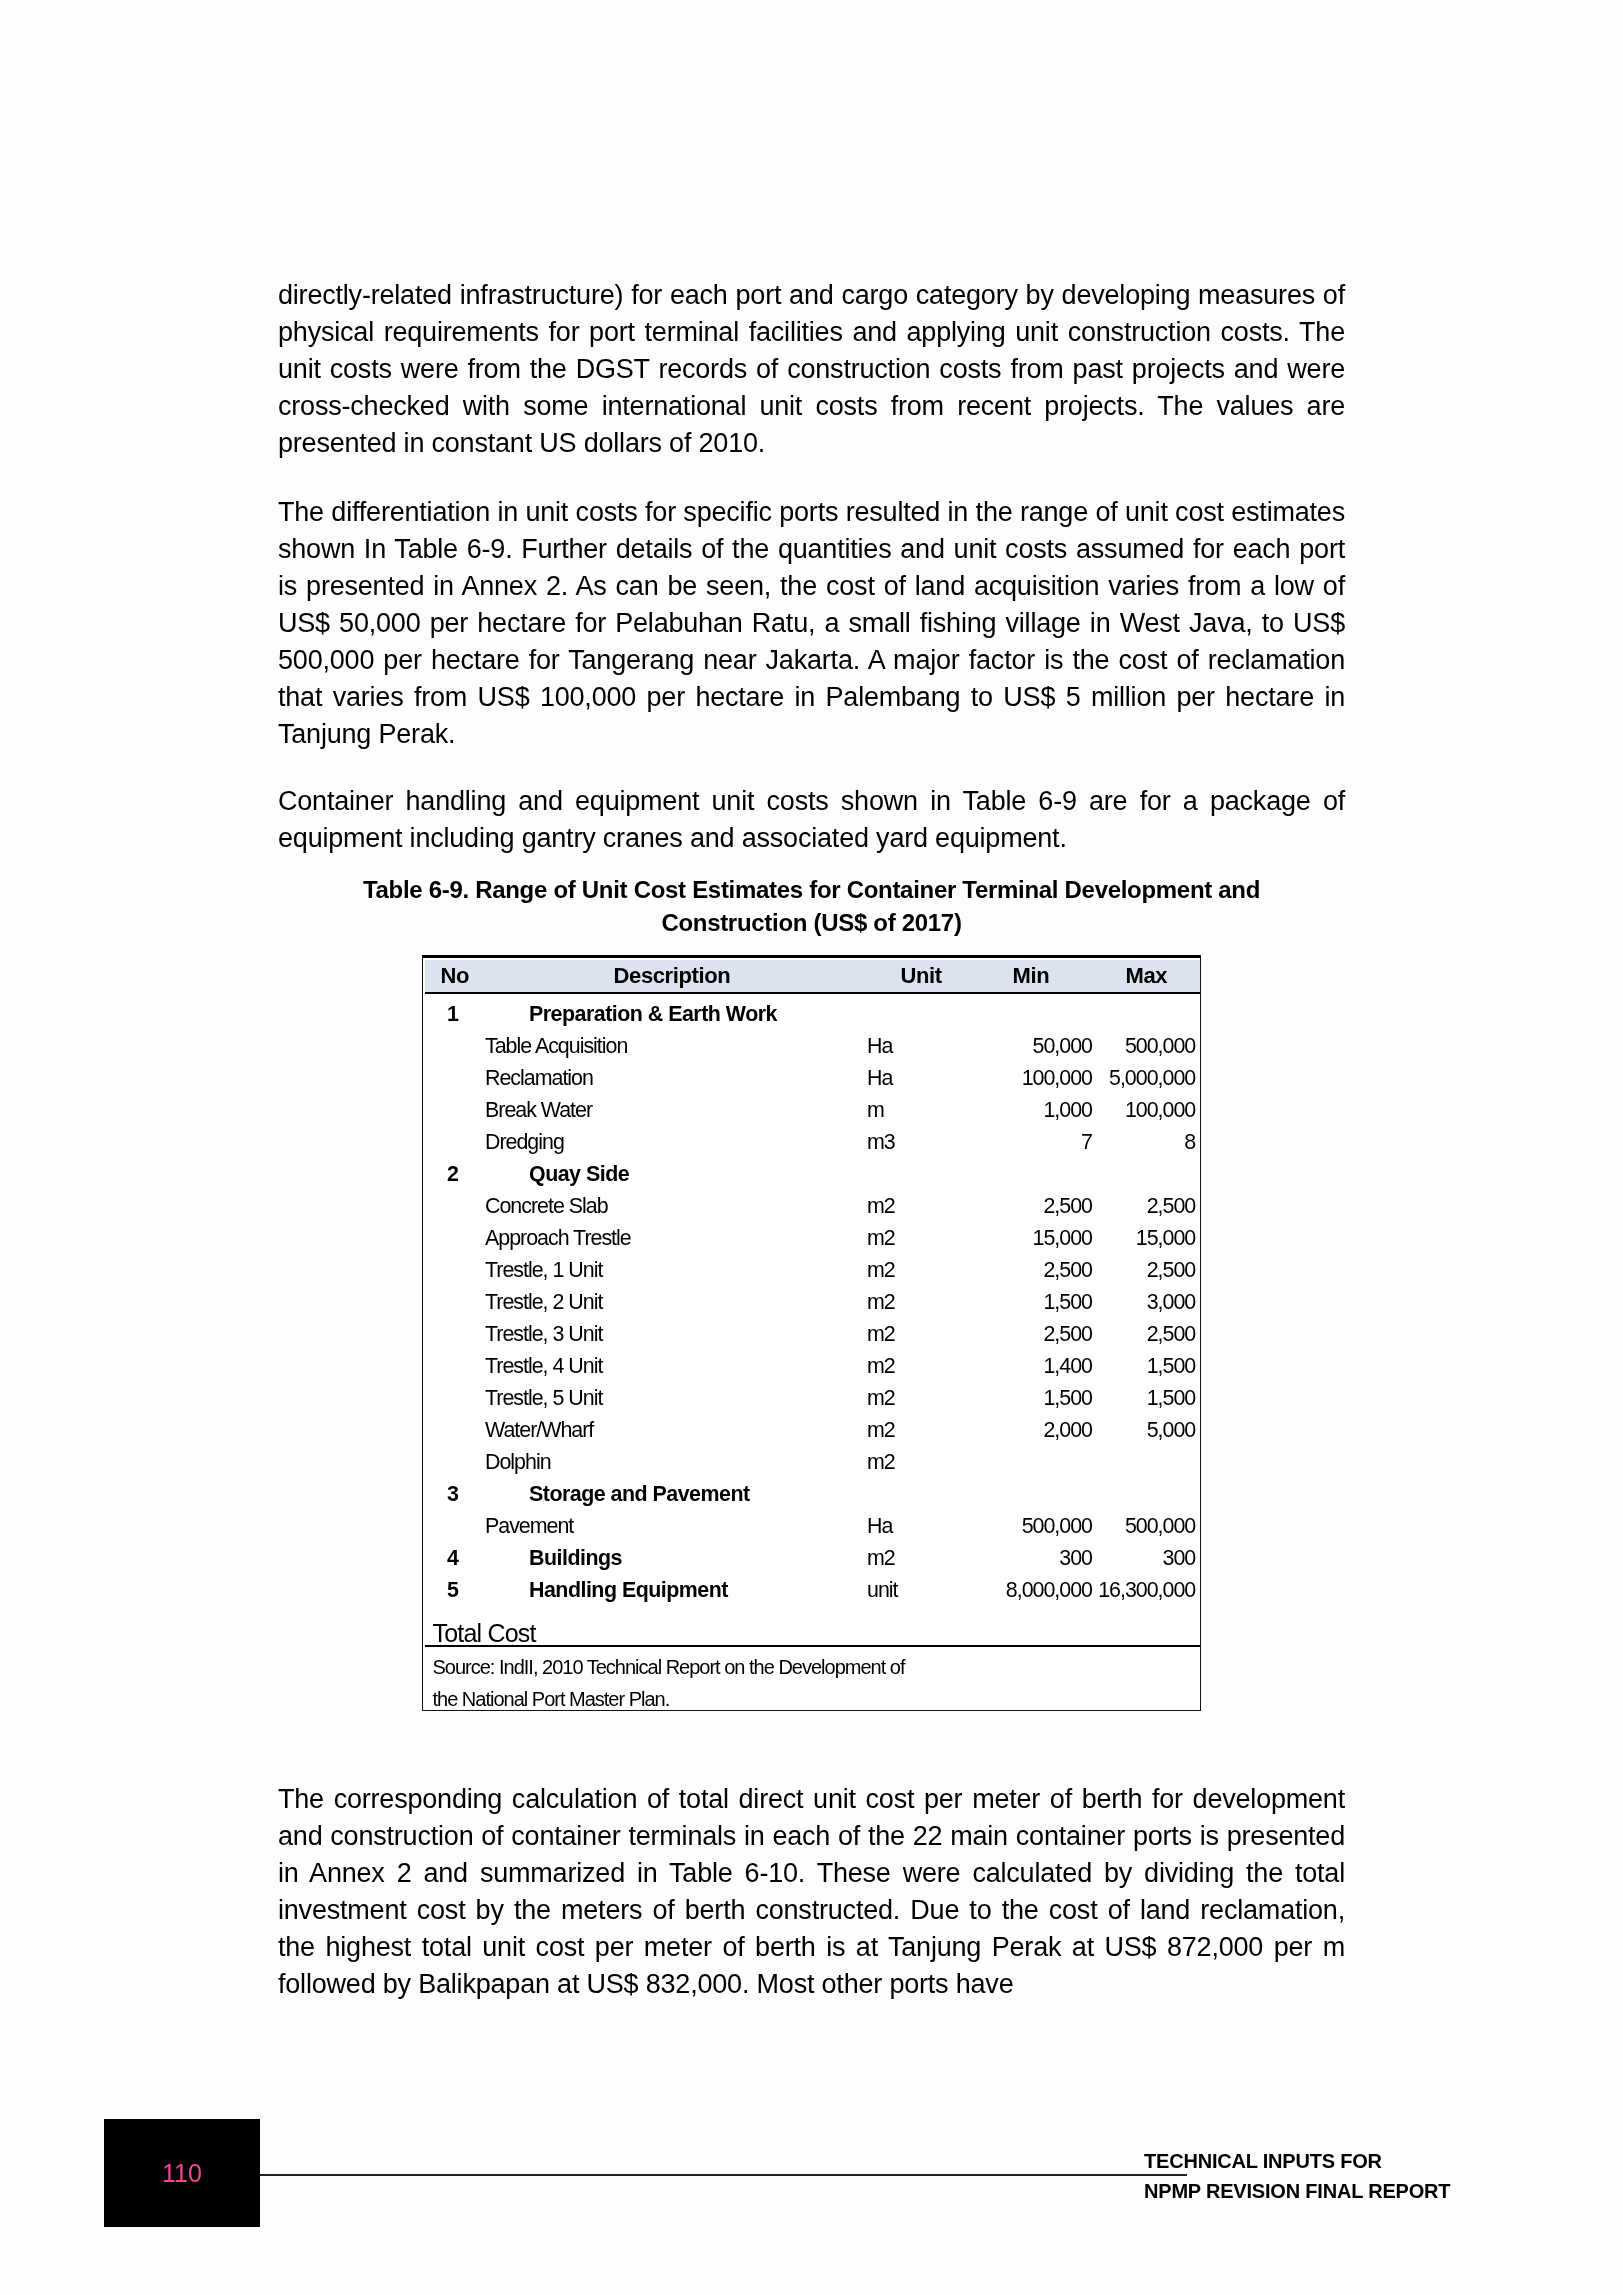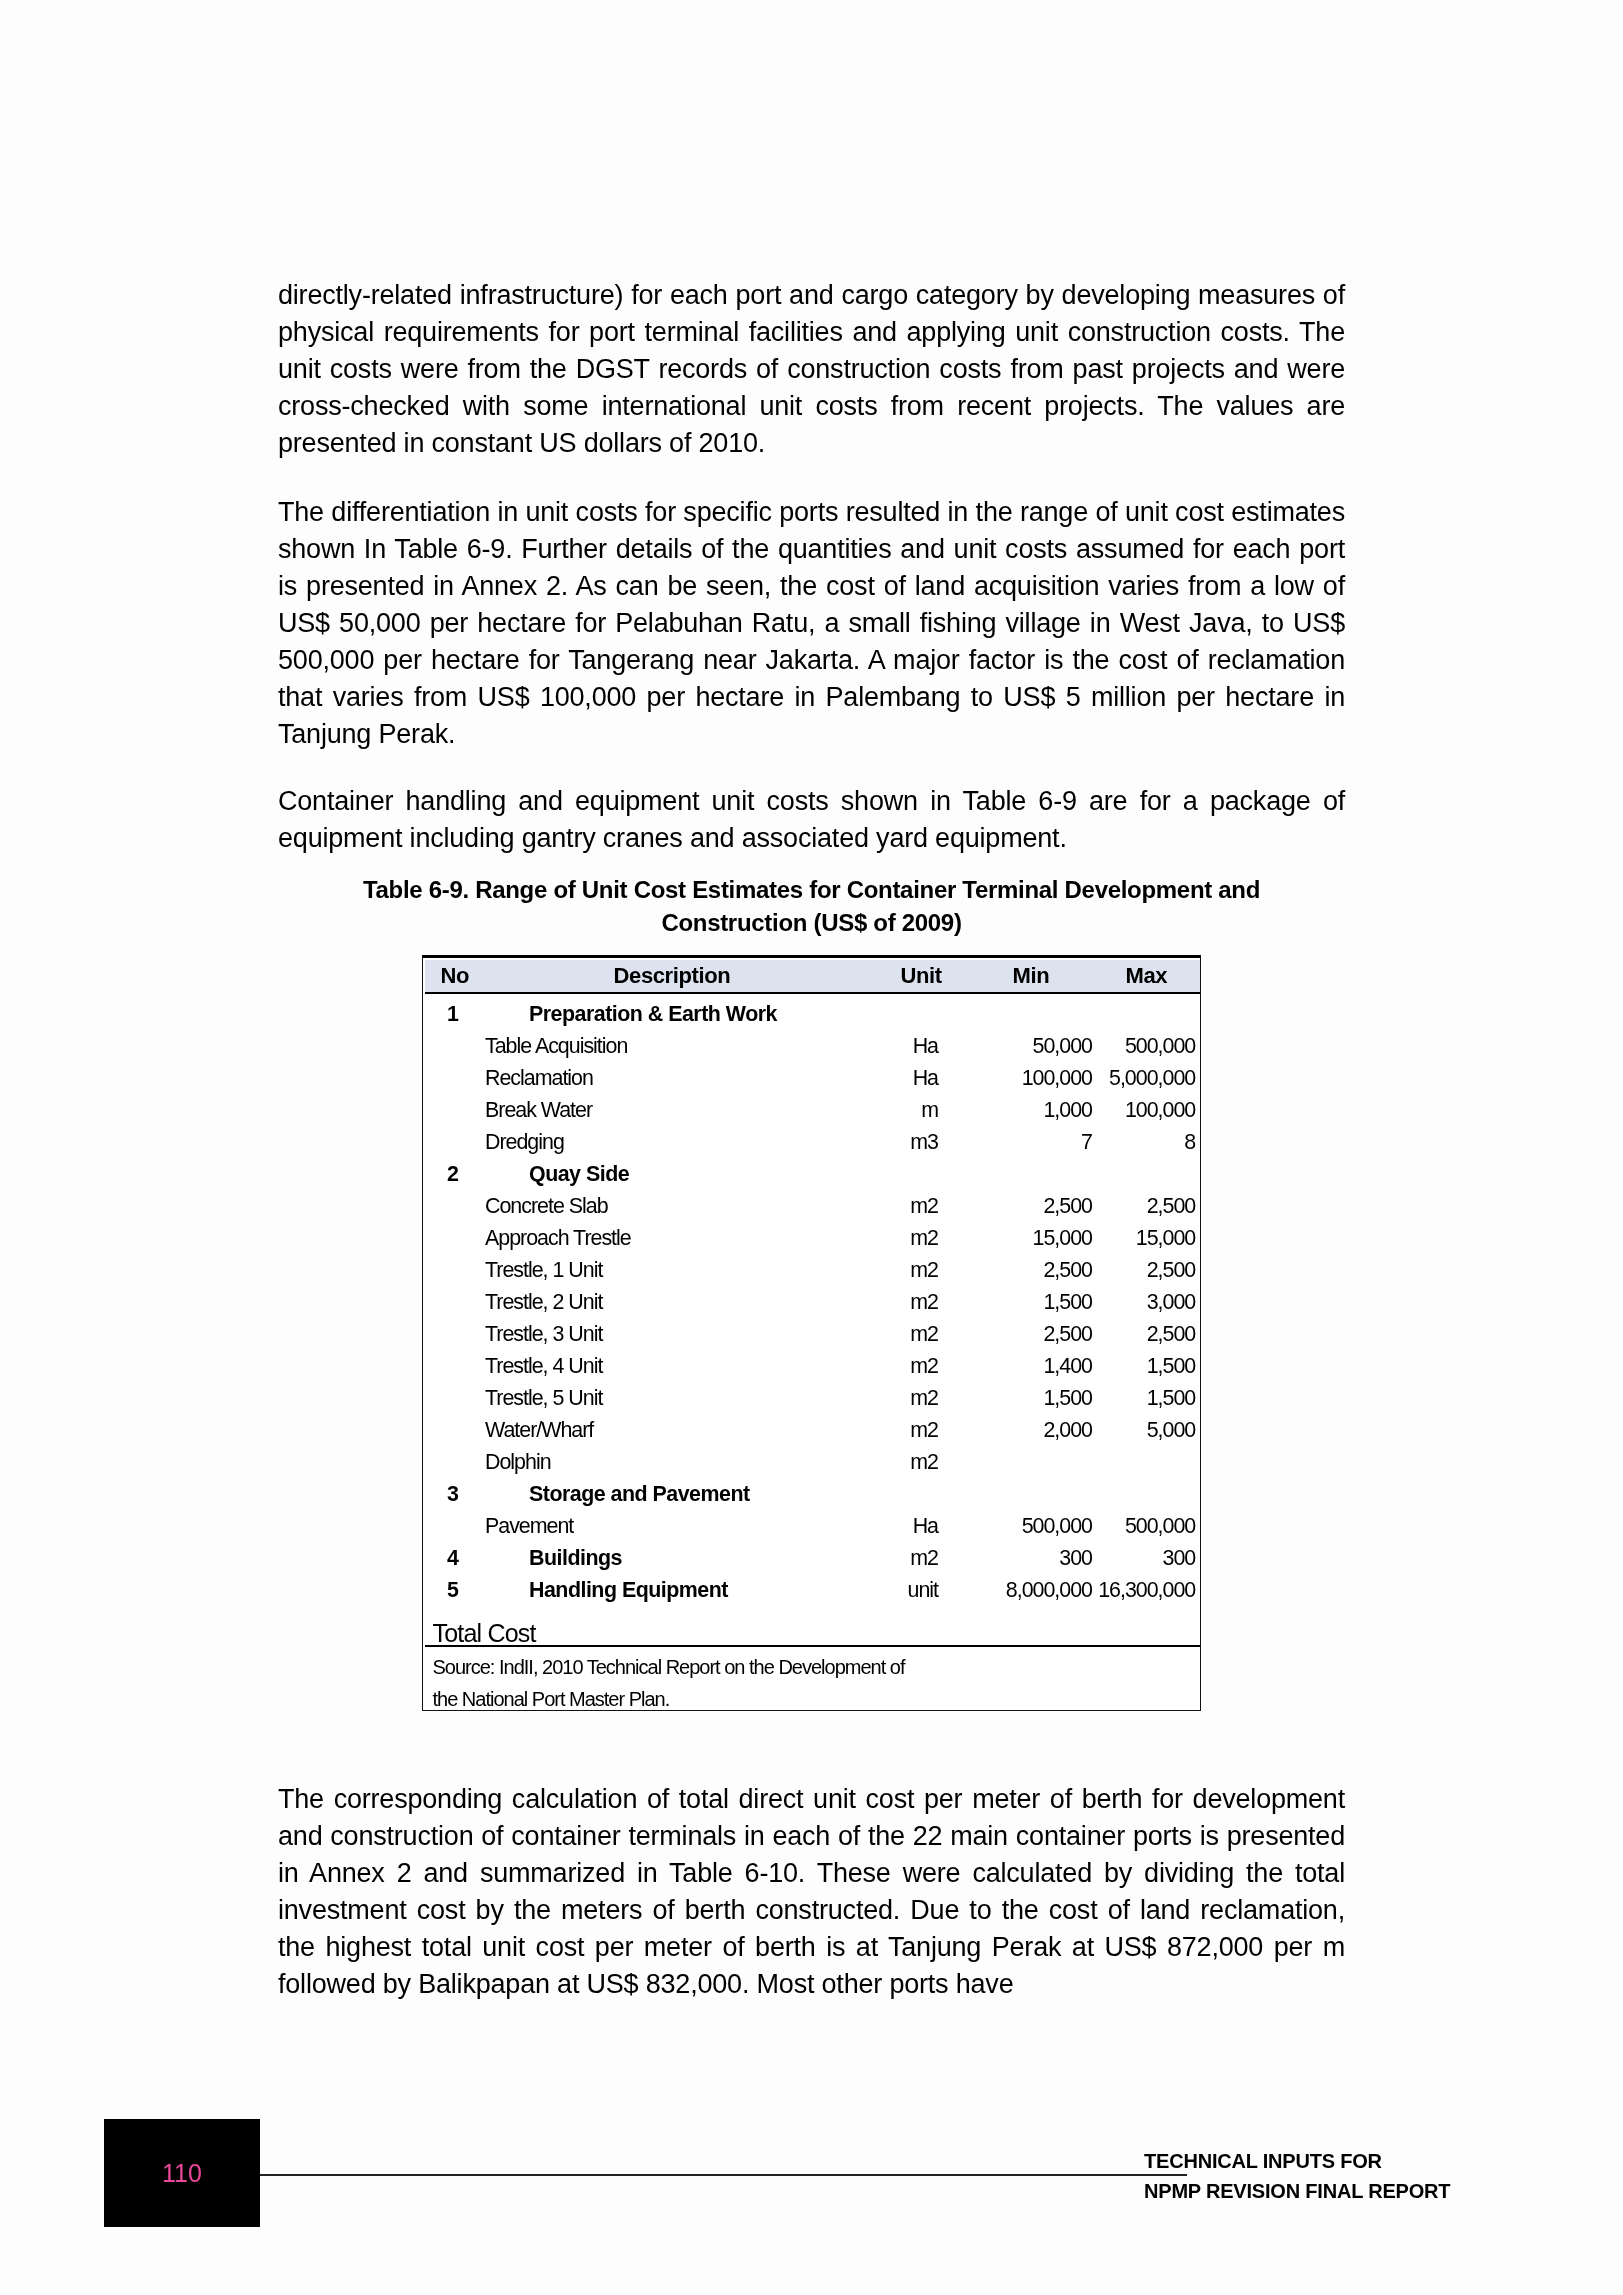--- a/index.html
+++ b/index.html
@@ -43,21 +43,21 @@
   .h-max { left: 701px; }
 
   .rows { position: absolute; left: 0; right: 0; top: 41px; }
   .row {
     position: relative; height: 32px; font-size: 21.4px; letter-spacing: -1px;
   }
   .row span { position: absolute; top: 3.2px; white-space: nowrap; }
   .c-no { left: 24px; font-weight: bold; letter-spacing: 0; }
   .c-desc { left: 62px; }
   .row.cat .c-desc { font-weight: bold; letter-spacing: -0.5px; margin-left: 44px; }
-  .c-unit { left: 444px; width: 71px; text-align: right; }
+  .c-unit { left: 444px; width: 71px; text-align: left; }
   .c-min { right: 108px; text-align: right; }
   .c-max { right: 4.8px; text-align: right; }
 
   .total {
     position: absolute; left: 9.5px; top: 661px; font-size: 25px; letter-spacing: -0.8px;
   }
   .total-line {
     position: absolute; left: 1.6px; right: 0; top: 687px; border-top: 2.4px solid #000;
   }
   .source {
@@ -86,21 +86,21 @@
 </div>
 <div class="body-text" id="para2">
   <p>The differentiation in unit costs for specific ports resulted in the range of unit cost estimates shown In Table 6-9. Further details of the quantities and unit costs assumed for each port is presented in Annex 2. As can be seen, the cost of land acquisition varies from a low of  US$ 50,000 per hectare for Pelabuhan Ratu, a small fishing village in West Java, to US$ 500,000 per hectare for Tangerang near Jakarta. A major factor is the cost of reclamation that varies from US$ 100,000 per hectare in Palembang to US$ 5 million per hectare in Tanjung Perak.</p>
 </div>
 <div class="body-text" id="para3">
   <p>Container handling and equipment unit costs shown in Table 6-9 are for a package of equipment including gantry cranes and associated yard equipment.</p>
 </div>
 
 <div class="caption">
   <div>Table 6-9. Range of Unit Cost Estimates for Container Terminal Development and</div>
-  <div>Construction (US$ of 2009)</div>
+  <div>Construction (US$ of 2017)</div>
 </div>
 
 <div class="tbl-wrap">
   <div class="tbl-head">
     <span class="h-no">No</span>
     <span class="h-desc">Description</span>
     <span class="h-unit">Unit</span>
     <span class="h-min">Min</span>
     <span class="h-max">Max</span>
   </div>

